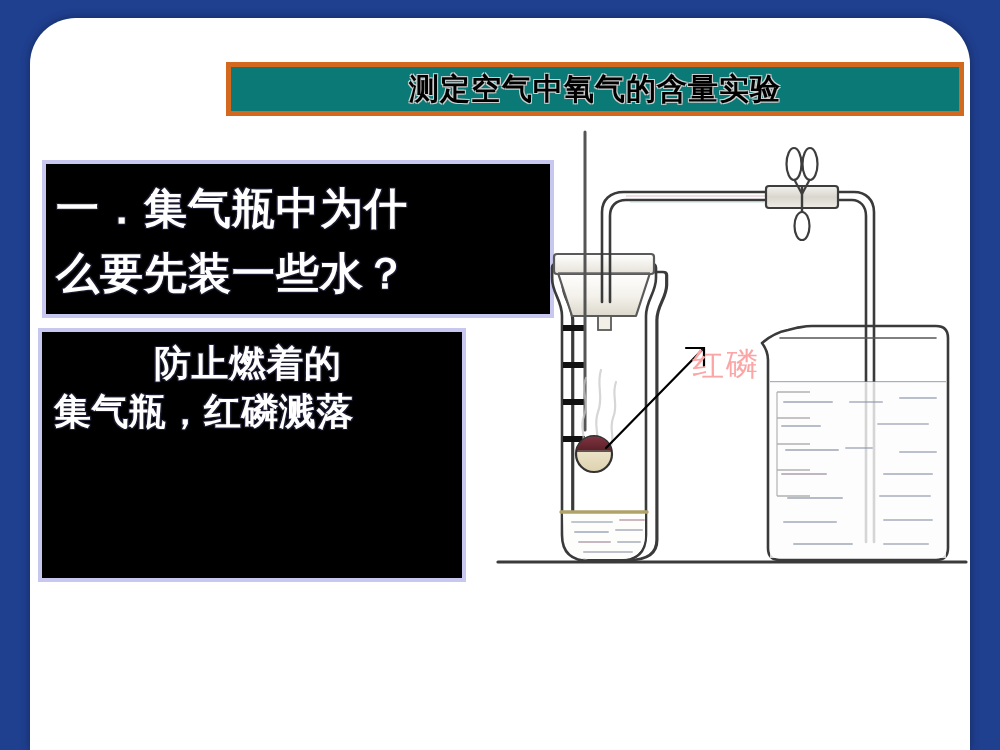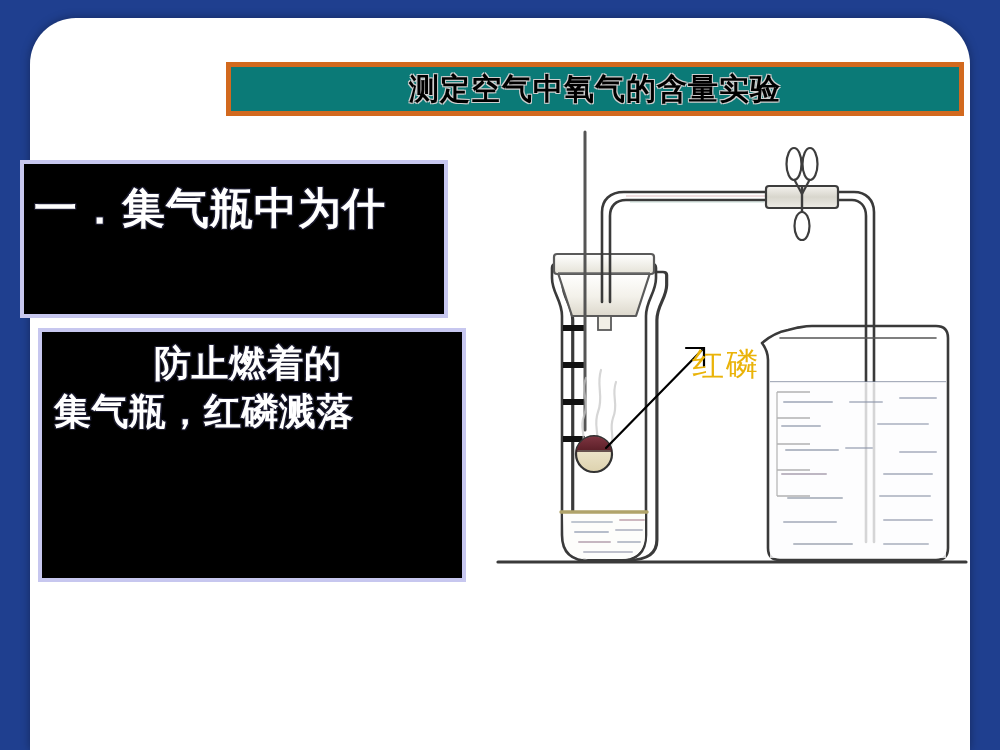--- a/index.html
+++ b/index.html
@@ -75,23 +75,23 @@
     white-space: nowrap;
     text-shadow:
       -1.2px -1.2px 0 #1b1b2e,
        1.2px -1.2px 0 #1b1b2e,
       -1.2px  1.2px 0 #1b1b2e,
        1.2px  1.2px 0 #1b1b2e,
        0 0 2px #30304d;
   }
 
   #question-box {
-    left: 20px;
+    left: 42px;
     top: 160px;
-    width: 428px;
+    width: 512px;
     height: 158px;
     padding: 12px 10px 0 10px;
   }
   #question-box .tb-line {
     font-size: 43px;
     line-height: 1.52;
     letter-spacing: 1px;
   }
 
   #answer-box {
@@ -126,38 +126,39 @@
   .waterline { stroke-width: 2.0; stroke-linecap: round; opacity: 0.55; }
   .smoke { fill: none; stroke: #c9c9c9; stroke-width: 2.2; stroke-linecap: round; }
   .arrow { stroke: #000000; stroke-width: 2.2; fill: none; stroke-linecap: round; }
 
   #label-red-p {
     position: absolute;
     left: 692px;
     top: 343px;
     font-family: "DejaVu Serif", "Liberation Serif", serif;
     font-size: 32px;
-    color: #eab308;
+    color: #fca5a5;
     letter-spacing: 2px;
     white-space: nowrap;
   }
 </style>
 </head>
 <body>
 
 <div id="slide">
 
   <div id="panel"></div>
 
   <div id="title-banner">
     <span id="title-text">测定空气中氧气的含量实验</span>
   </div>
 
   <div class="textbox" id="question-box">
     <div class="tb-line">一．集气瓶中为什</div>
+    <div class="tb-line">么要先装一些水？</div>
   </div>
 
   <div class="textbox" id="answer-box">
     <div class="tb-line indent">防止燃着的</div>
     <div class="tb-line">集气瓶，红磷溅落</div>
   </div>
 
   <div id="diagram">
     <svg width="500" height="460" viewBox="0 0 500 460" xmlns="http://www.w3.org/2000/svg">
       <defs>

